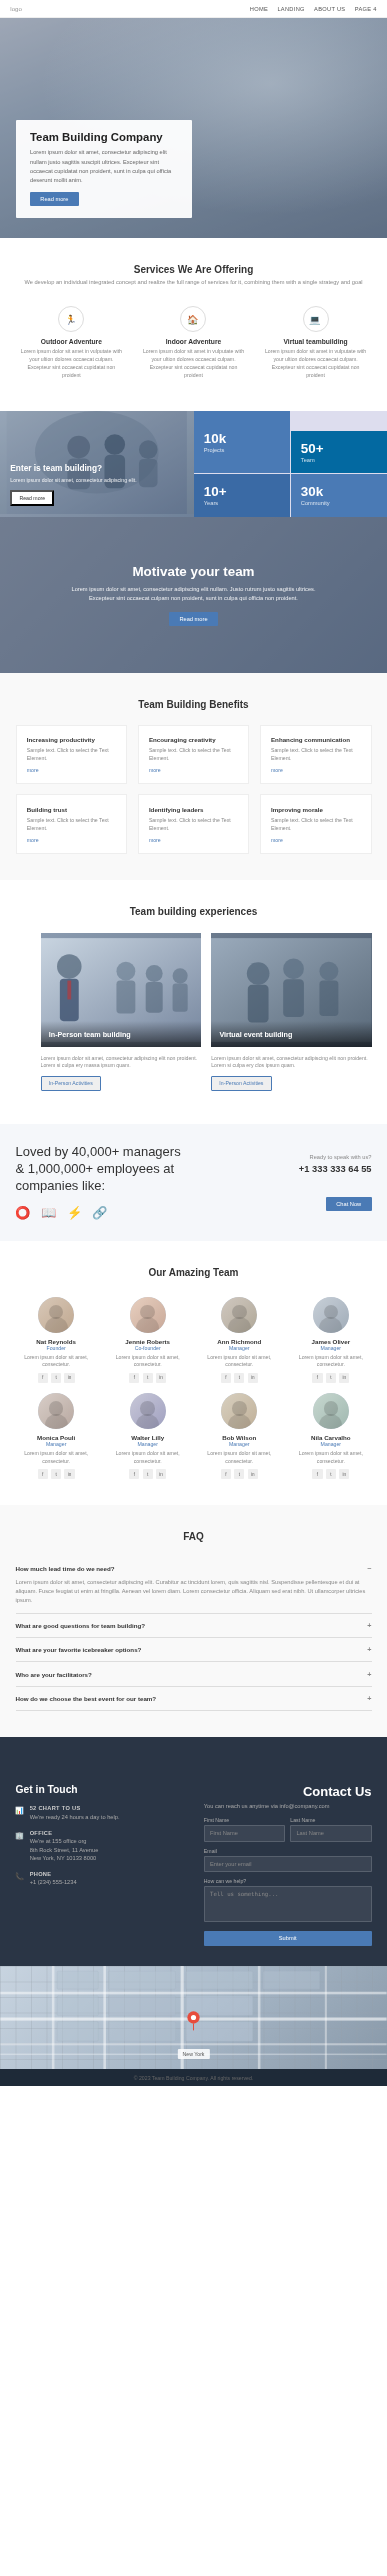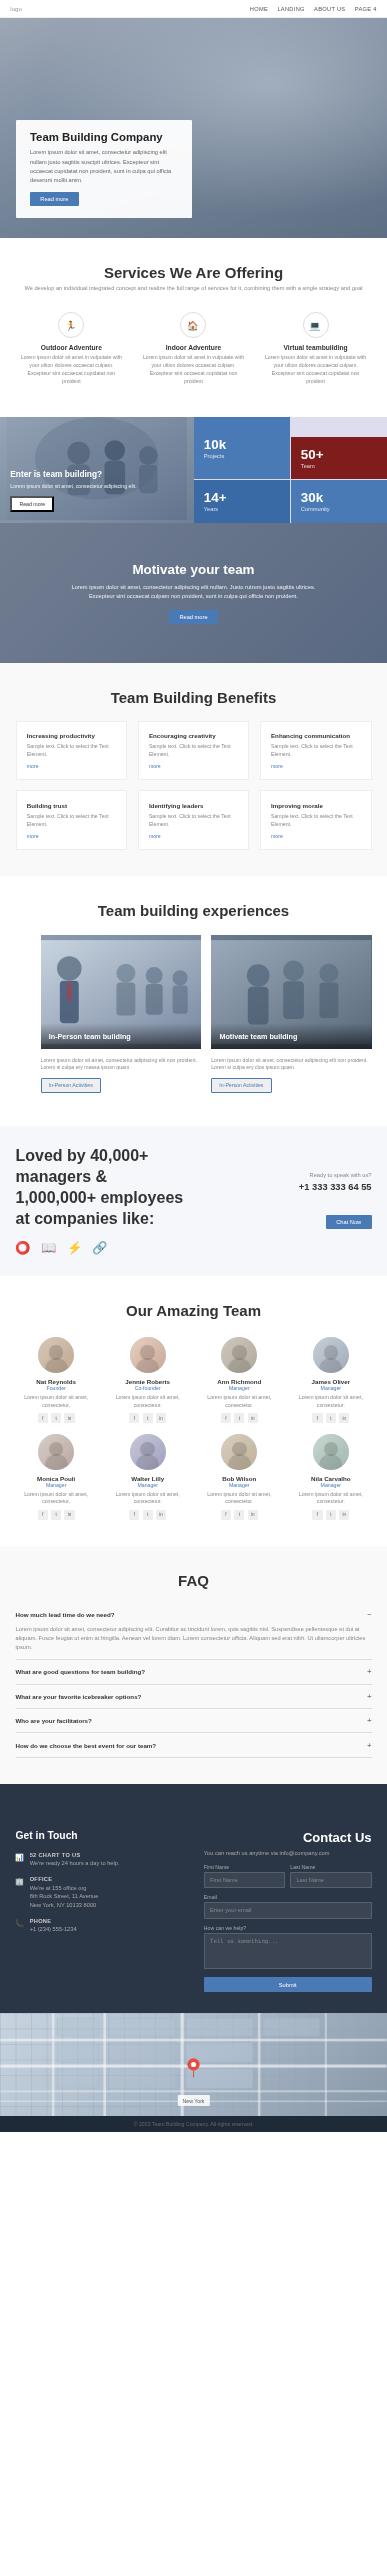--- a/index.html
+++ b/index.html
@@ -39,21 +39,21 @@
     .hero-card h1 { font-size: 11.4px; font-weight: 700; color: #222; margin-bottom: 5.2px; }
     .hero-card p { font-size: 5.7px; color: #666; line-height: 1.6; margin-bottom: 7.2px; }
     .btn-primary {
       display: inline-block; background: #4a7ab5; color: #fff;
       padding: 4.1px 10.3px; font-size: 5.7px; border-radius: 1px;
       text-decoration: none; cursor: pointer; border: none;
     }
 
     
     .section { padding: 26px 15.5px; }
-    .section-title { text-align: center; font-size: 15px; font-weight: 700; margin-bottom: 4.1px; }
+    .section-title { text-align: center; font-size: 10px; font-weight: 700; margin-bottom: 4.1px; }
     .section-subtitle { text-align: center; font-size: 5.7px; color: #888; margin-bottom: 15.5px; }
     .services-grid { display: flex; gap: 10.3px; justify-content: center; }
     .service-item { flex: 1; text-align: center; padding: 5.2px; }
     .service-icon {
       width: 26px; height: 26px; border-radius: 50%; border: 1px solid #ddd;
       display: flex; align-items: center; justify-content: center;
       margin: 0 auto 6.2px; font-size: 9.3px; color: #666;
     }
     .service-item h3 { font-size: 6.7px; font-weight: 700; margin-bottom: 3.1px; }
     .service-item p { font-size: 5.2px; color: #888; line-height: 1.5; }
@@ -76,36 +76,36 @@
     .btn-white {
       display: inline-block; background: #fff; color: #333;
       padding: 3.1px 7.2px; font-size: 5.2px; border-radius: 1px; margin-top: 5.2px;
       cursor: pointer; text-decoration: none;
     }
     .what-right { width: 50%; display: grid; grid-template-columns: 1fr 1fr; gap: 0.5px; background: #dde; }
     .stat-box {
       background: #4a7ab5; color: #fff; padding: 10.3px;
       display: flex; flex-direction: column; justify-content: center;
     }
-    .stat-box:nth-child(2) { background: #7f1d1d; margin-top: 20px; }
+    .stat-box:nth-child(2) { background: #0369a1; margin-top: 20px; }
     .stat-box:nth-child(3) { background: #3a6aa5; }
     .stat-box:nth-child(4) { background: #4a7ab5; }
     .stat-box .num { font-size: 13.4px; font-weight: 700; }
     .stat-box .label { font-size: 5.7px; opacity: 0.8; margin-top: 1px; }
 
     
     .motivate-section {
       position: relative; padding: 31px 15.5px; text-align: center;
       background: linear-gradient(135deg, #b0b8c8 0%, #8090a8 100%);
       overflow: hidden;
     }
     .motivate-section .overlay {
       position: absolute; inset: 0; background: rgba(50,65,90,0.5);
     }
-    .motivate-content { position: relative; z-index: 2; max-width: 258px; margin: 8px auto; color: #fff; }
+    .motivate-content { position: relative; z-index: 2; max-width: 258px; margin: 16px auto; color: #fff; }
     .motivate-content h2 { font-size: 13.4px; font-weight: 700; margin-bottom: 6.2px; }
     .motivate-content p { font-size: 5.7px; line-height: 1.6; opacity: 0.9; margin-bottom: 9.3px; }
 
     
     .benefits-section { padding: 26px 15.5px; background: #f9f9f9; }
     .benefits-grid { display: grid; grid-template-columns: 1fr 1fr 1fr; gap: 10.3px; }
     .benefit-card { background: #fff; padding: 10.3px; border: 0.5px solid #eee; }
     .benefit-card h4 { font-size: 6.2px; font-weight: 700; margin-bottom: 4.1px; color: #333; }
     .benefit-card p { font-size: 5.2px; color: #888; line-height: 1.5; }
     .benefit-card a { font-size: 5.2px; color: #4a7ab5; text-decoration: none; display: block; margin-top: 4.1px; }
@@ -129,21 +129,21 @@
     .exp-content { padding: 7.2px 0; }
     .exp-content p { font-size: 5.2px; color: #888; line-height: 1.5; margin-bottom: 6.2px; }
     .btn-outline {
       display: inline-block; border: 0.5px solid #4a7ab5; color: #4a7ab5;
       padding: 3.1px 7.2px; font-size: 5.2px; border-radius: 1px; cursor: pointer;
     }
 
     
     .loved-section { padding: 20.7px 15.5px; background: #f5f7fa; display: flex; gap: 15.5px; align-items: center; }
     .loved-left { flex: 1; }
-    .loved-left h2 { font-size: 16px; font-weight: 700; line-height: 1.3; color: #333; }
+    .loved-left h2 { font-size: 13px; font-weight: 400; line-height: 1.3; color: #333; }
     .loved-right { flex: 1; text-align: right; }
     .loved-right p { font-size: 5.7px; color: #888; margin-bottom: 4.1px; }
     .loved-right .phone { font-size: 9.3px; font-weight: 700; color: #333; margin-bottom: 23px; }
     .company-logos { display: flex; gap: 10.3px; margin-top: 10.3px; align-items: center; }
     .logo-icon { font-size: 12.4px; color: #aaa; }
 
     
     .team-section { padding: 26px 15.5px; }
     .team-grid { display: grid; grid-template-columns: repeat(4, 1fr); gap: 10.3px; }
     .team-card { text-align: center; }
@@ -323,21 +323,21 @@
   <div class="what-right">
     <div class="stat-box">
       <div class="num">10k</div>
       <div class="label">Projects</div>
     </div>
     <div class="stat-box">
       <div class="num">50+</div>
       <div class="label">Team</div>
     </div>
     <div class="stat-box">
-      <div class="num">14+</div>
+      <div class="num">10+</div>
       <div class="label">Years</div>
     </div>
     <div class="stat-box">
       <div class="num">30k</div>
       <div class="label">Community</div>
     </div>
   </div>
 </div>
 
 <section class="motivate-section">
@@ -433,21 +433,21 @@
           </defs>
 
           <circle cx="100" cy="75" r="24" fill="rgba(80,100,120,0.7)"></circle>
           <rect x="78" y="99" width="44" height="80" rx="9" fill="rgba(60,80,100,0.6)"></rect>
           <circle cx="175" cy="65" r="22" fill="rgba(90,110,130,0.7)"></circle>
           <rect x="153" y="87" width="44" height="80" rx="9" fill="rgba(70,90,110,0.6)"></rect>
           <circle cx="250" cy="70" r="20" fill="rgba(85,105,125,0.6)"></circle>
           <rect x="230" y="90" width="40" height="75" rx="8" fill="rgba(65,85,105,0.5)"></rect>
         </svg>
         <div class="exp-overlay">
-          <h4>Motivate team building</h4>
+          <h4>Virtual event building</h4>
         </div>
       </div>
       <div class="exp-content">
         <p>Lorem ipsum dolor sit amet, consectetur adipiscing elit non proident. Lorem si culpa ery clos ipsum quam.</p>
         <button class="btn-outline">In-Person Activities</button>
       </div>
     </div>
   </div>
 </section>
 

